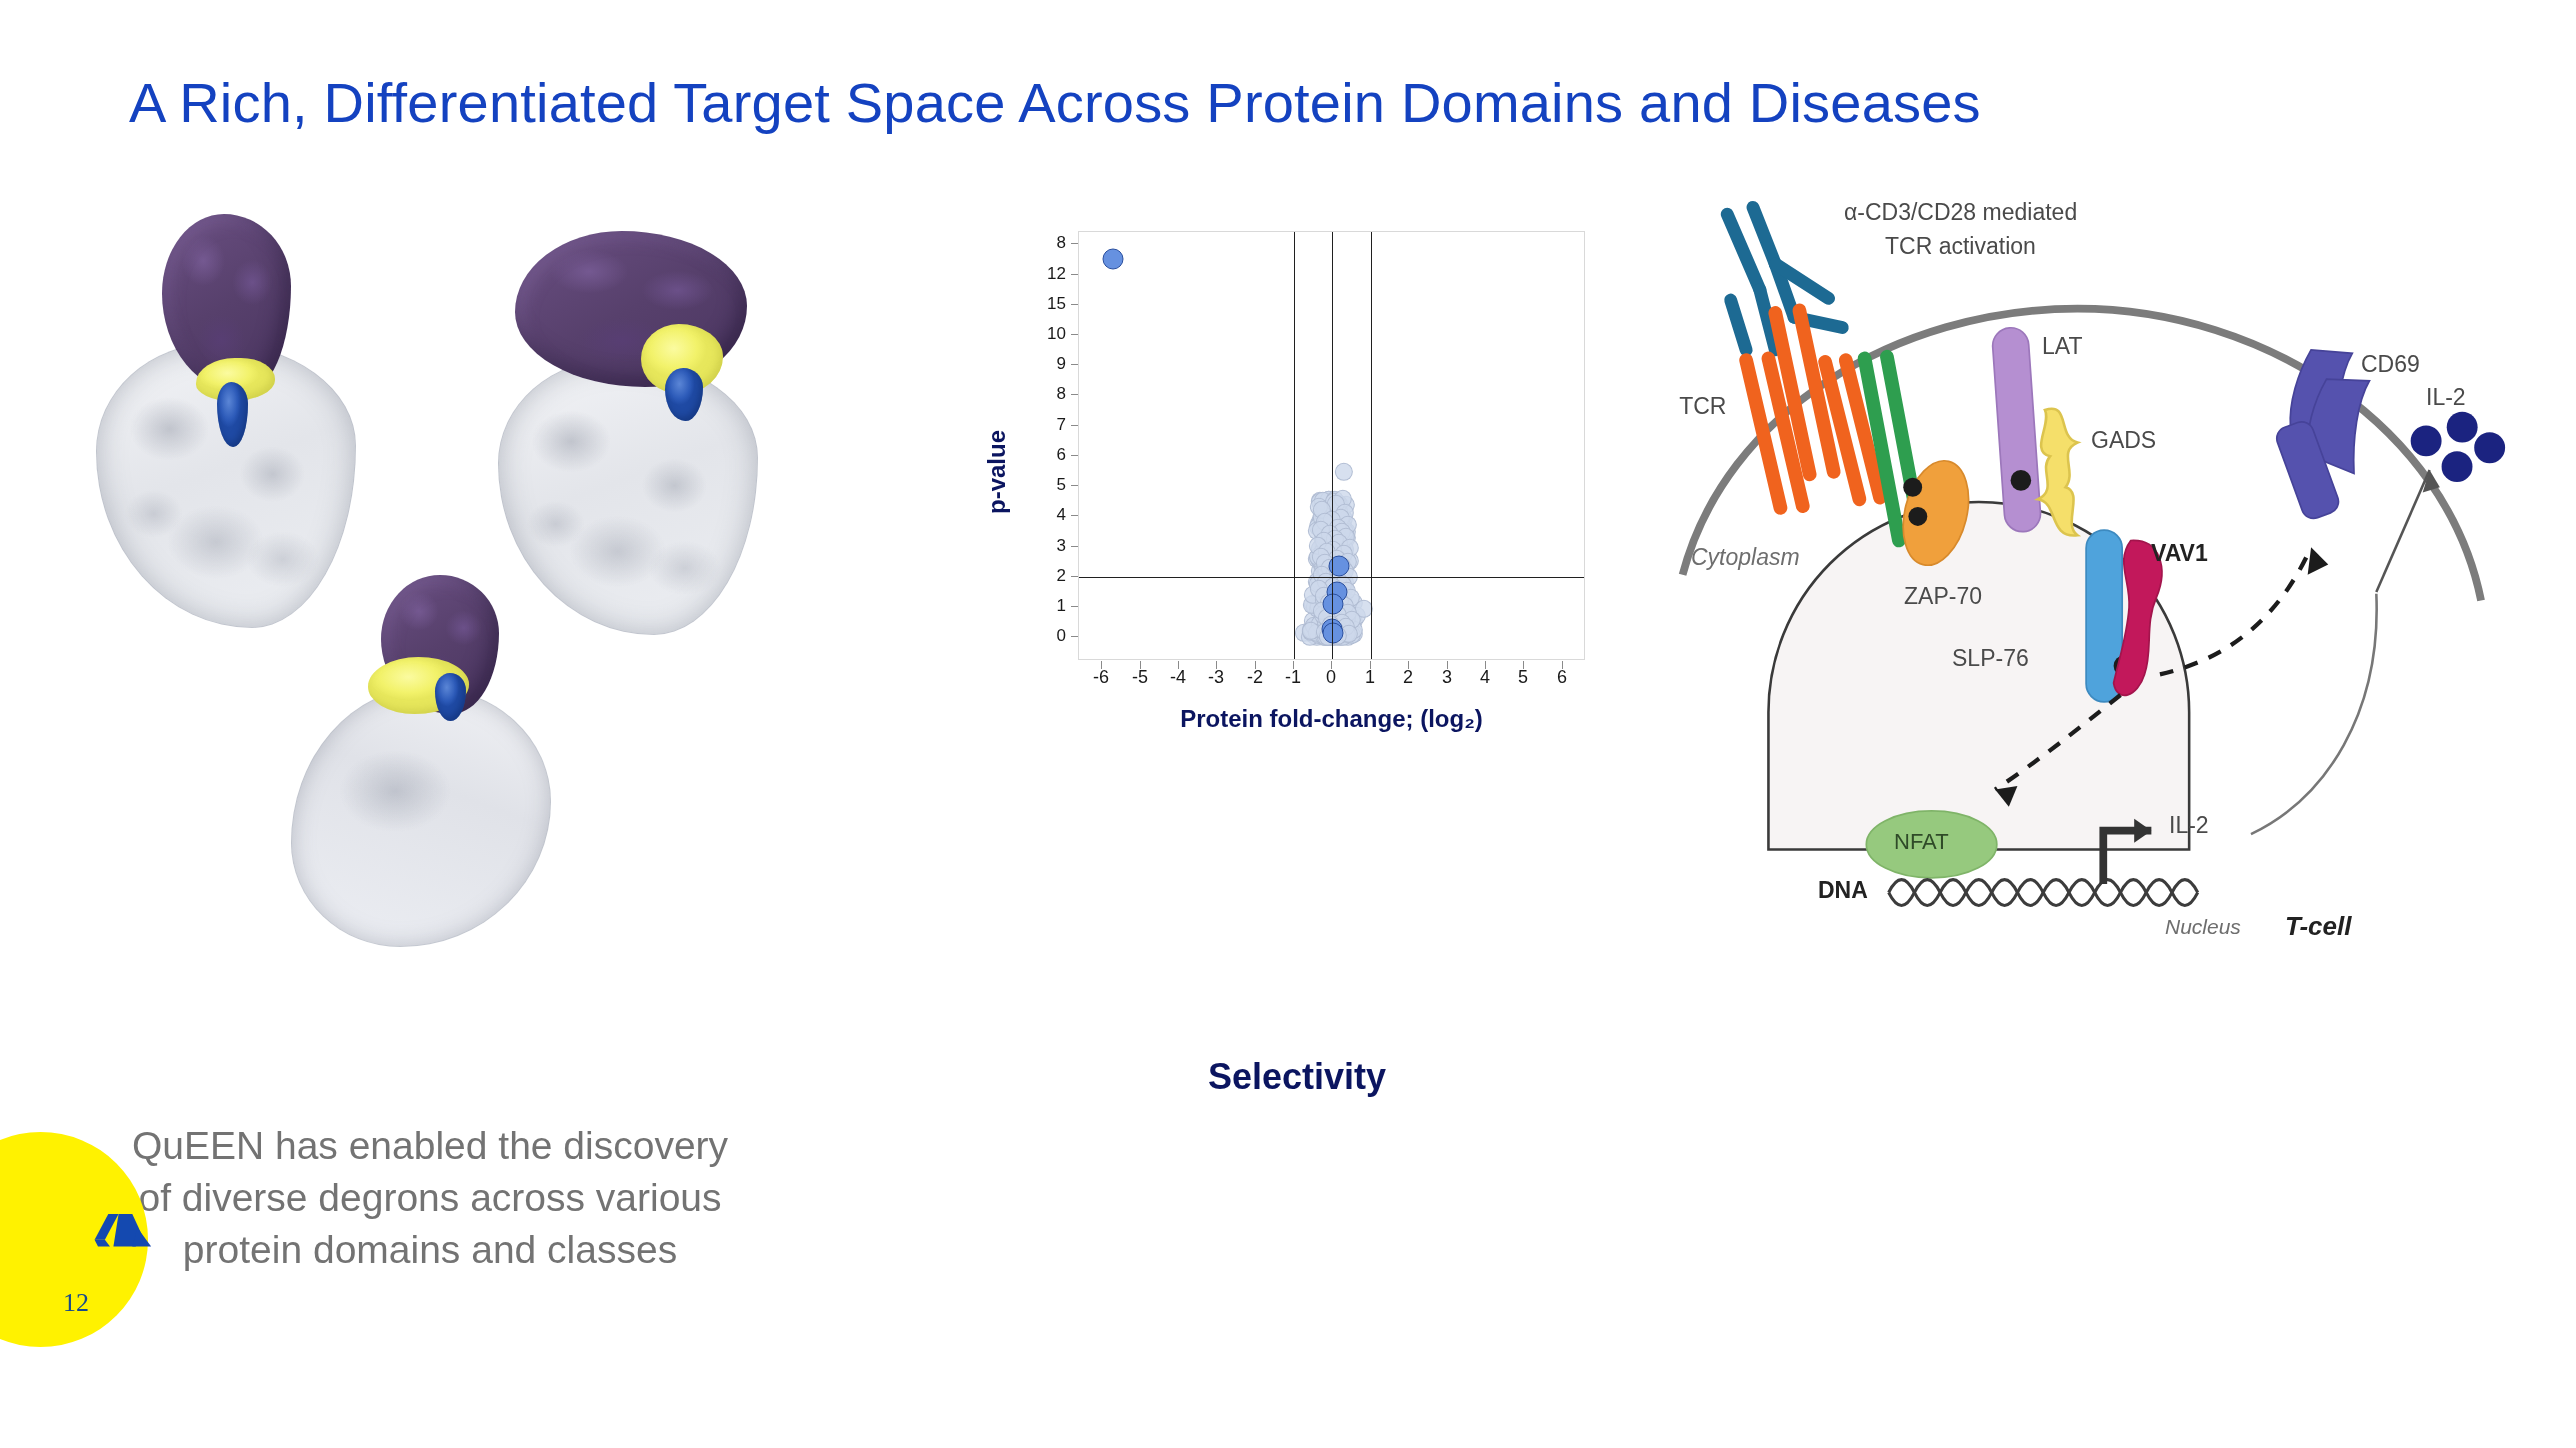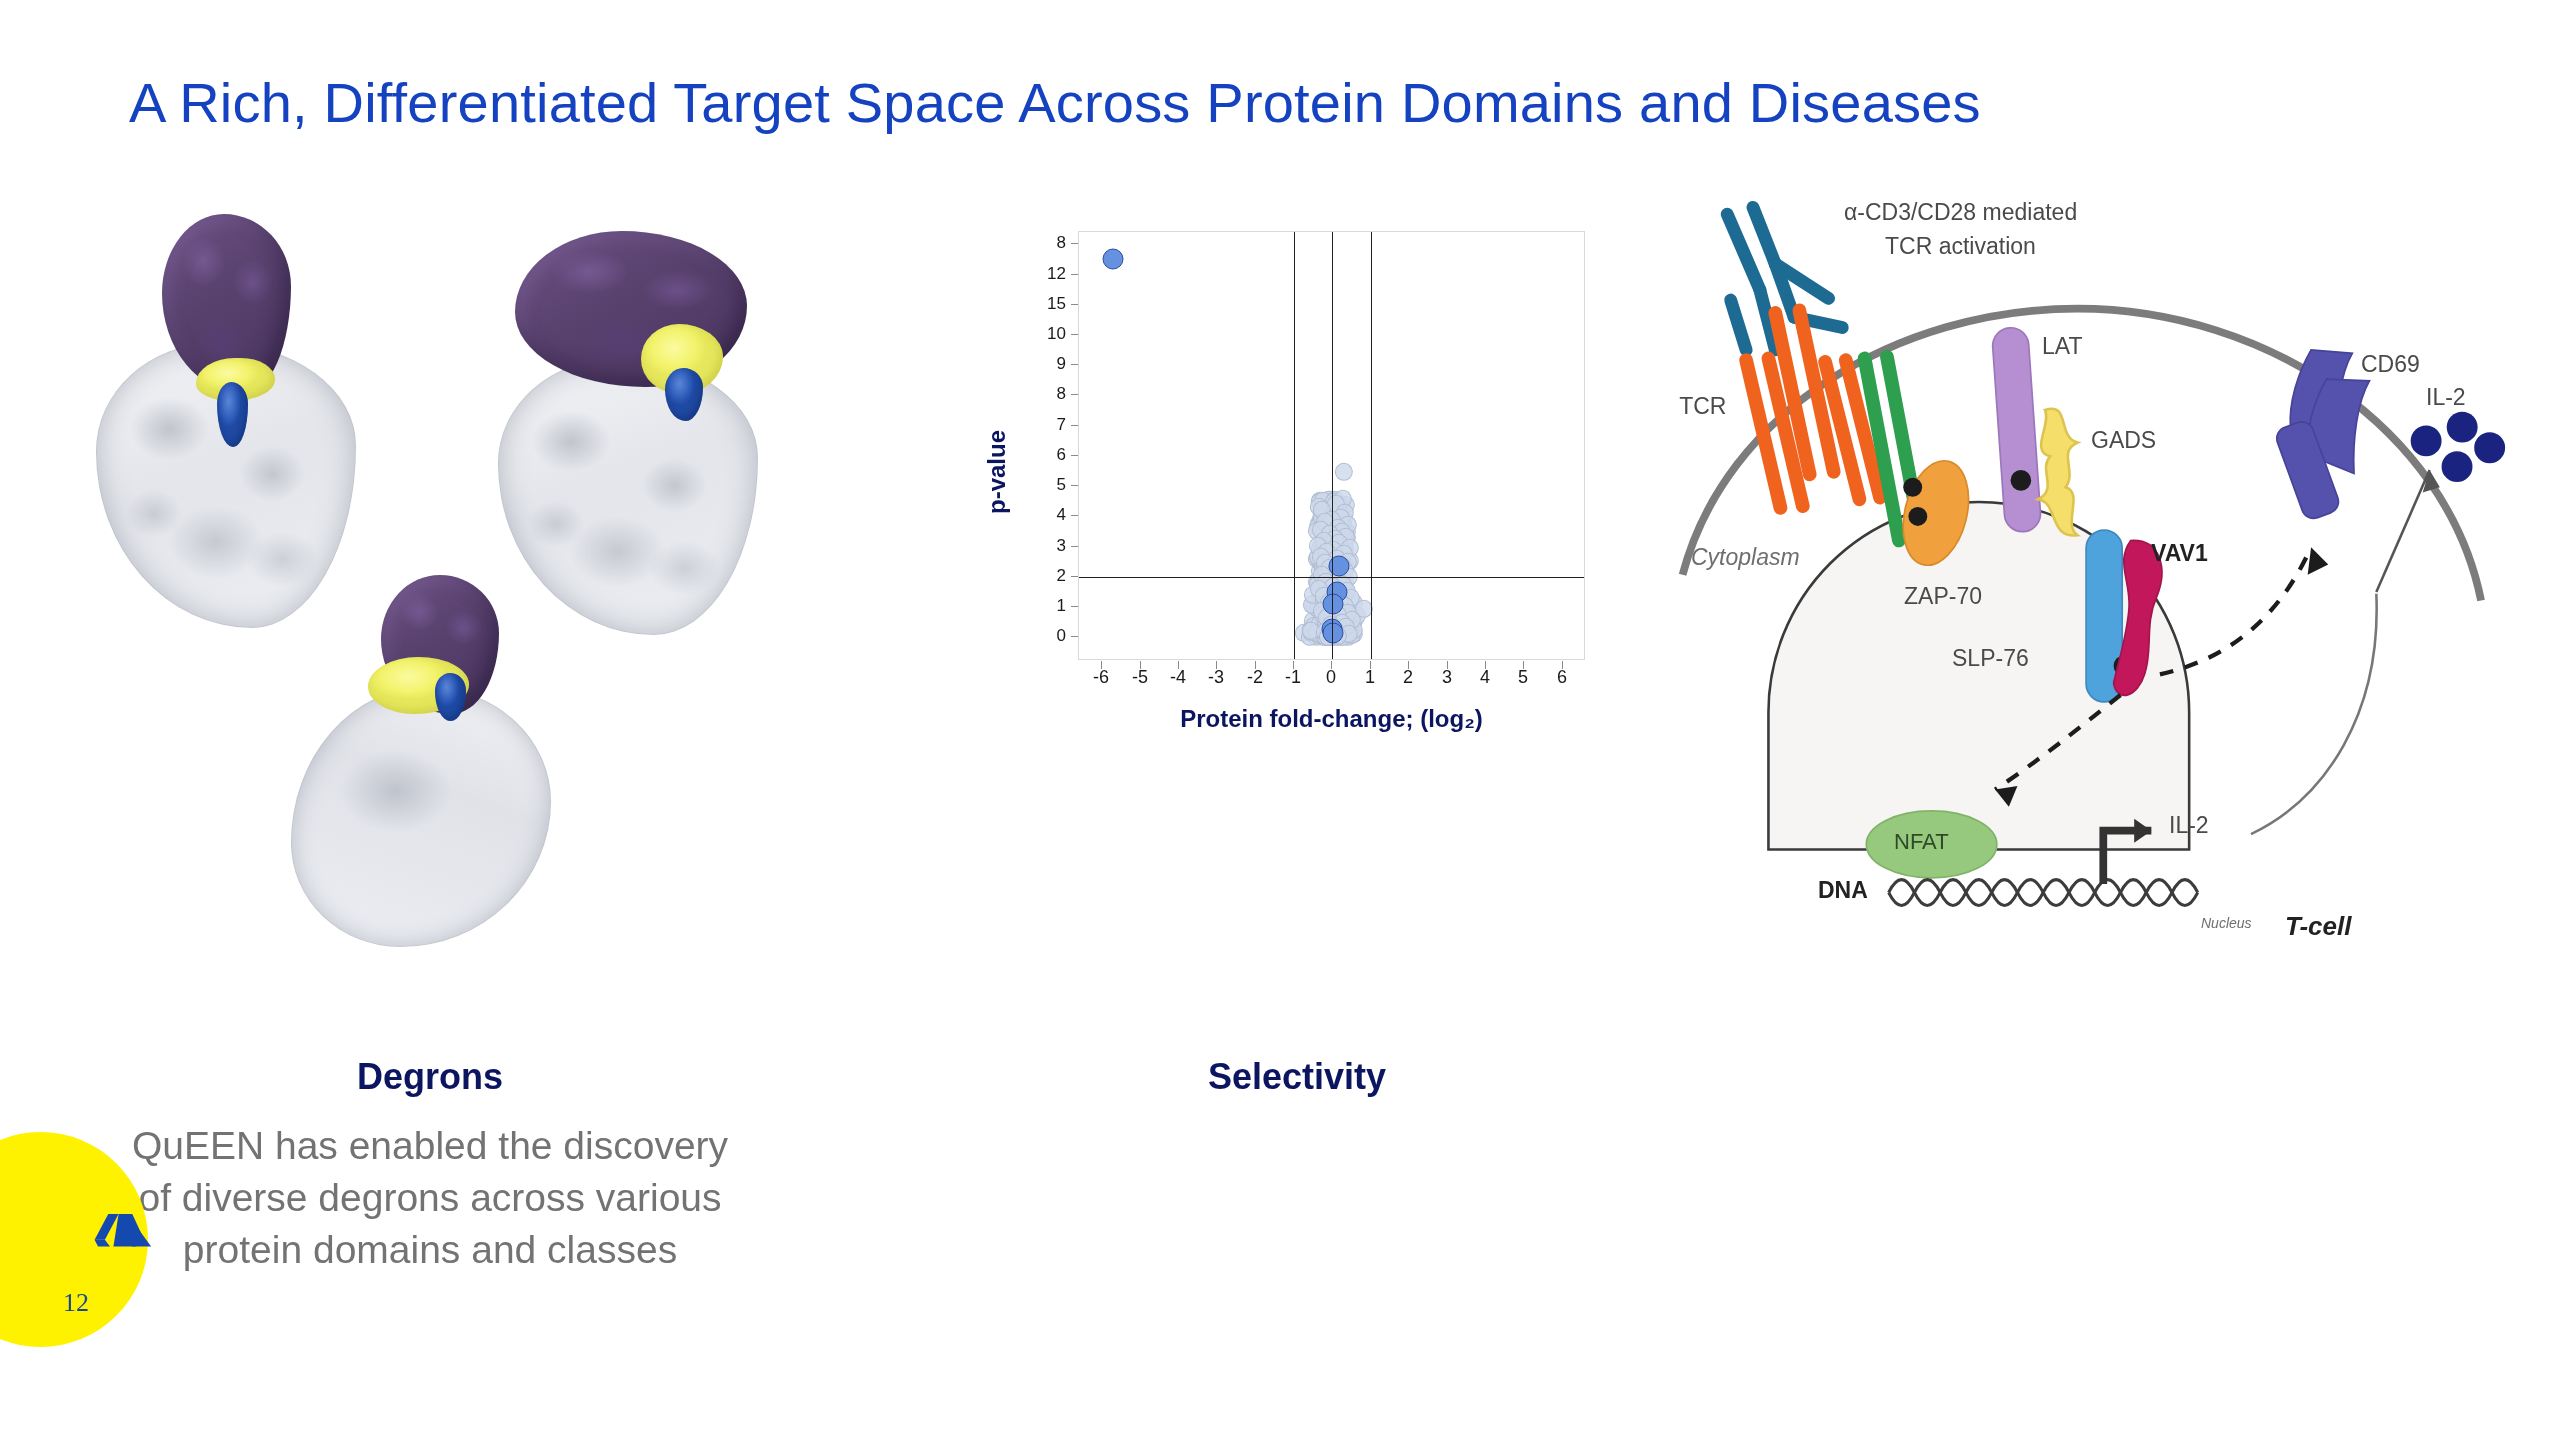--- a/index.html
+++ b/index.html
@@ -125,21 +125,20 @@
       <div class="p-body2" style="left:15.5px;top:112px;width:258px;height:258px;"></div>
       <div class="p-purple" style="left:106px;top:0px;width:118px;height:139px;
            border-radius:50% 50% 40% 60% / 46% 42% 58% 54%;"></div>
       <div class="p-yellow" style="left:93px;top:82px;width:101px;height:57px;
            border-radius:50% 50% 54% 46% / 52% 48% 52% 48%;"></div>
       <div class="p-blue" style="left:160px;top:98px;width:31px;height:48px;
            border-radius:48% 52% 50% 50% / 38% 36% 64% 62%;"></div>
     </div>
 
   </div>
-  <div class="cap-head">Degrons</div>
   <div class="cap-body" style="padding:0 67px;box-sizing:border-box;">QuEEN has enabled the discovery of diverse degrons across various protein domains and classes</div>
 </div>
 
 <div class="panel" id="panel-selectivity">
   <div class="fig">
     <div id="volcano">
       <div id="ylab">p-value</div>
       <div id="plot-frame">
         <div id="pts">
             <div class="pt pt-grey" style="left: 258px; top: 343px; width: 16.3px; height: 16.3px;"></div>
@@ -848,21 +847,21 @@
       <div class="tlabel" style="left:417px;top:230px;">GADS</div>
       <div class="tlabel" style="left:230px;top:386px;">ZAP-70</div>
       <div class="tlabel bold" style="left:477px;top:343px;">VAV1</div>
       <div class="tlabel" style="left:278px;top:448px;">SLP-76</div>
       <div class="tlabel" style="left:687px;top:134px;margin-top:20px;">CD69</div>
       <div class="tlabel" style="left:752px;top:187px;">IL-2</div>
       <div class="tlabel ital" style="left:17px;top:347px;">Cytoplasm</div>
       <div class="tlabel" style="left:220px;top:632px;font-size:22px;color:#2f4a28;">NFAT</div>
       <div class="tlabel bold" style="left:144px;top:680px;">DNA</div>
       <div class="tlabel" style="left:495px;top:615px;">IL-2</div>
-      <div class="tlabel ital" style="left:491px;top:718px;font-size:14px;margin-left:36px;">Nucleus</div>
+      <div class="tlabel ital" style="left:491px;top:718px;font-size:21px;">Nucleus</div>
       <div class="tlabel tcell" style="left:611px;top:714px;">T-cell</div>
 
     </div>
   </div>
 </div>
 
 <div id="page-badge"></div>
 <svg id="badge-logo" viewBox="0 0 100 70">
   <polygon points="18,44 34,14 46,14 30,44" fill="#1449B0"></polygon>
   <polygon points="30,44 18,44 22,52 36,52" fill="#1449B0"></polygon>

